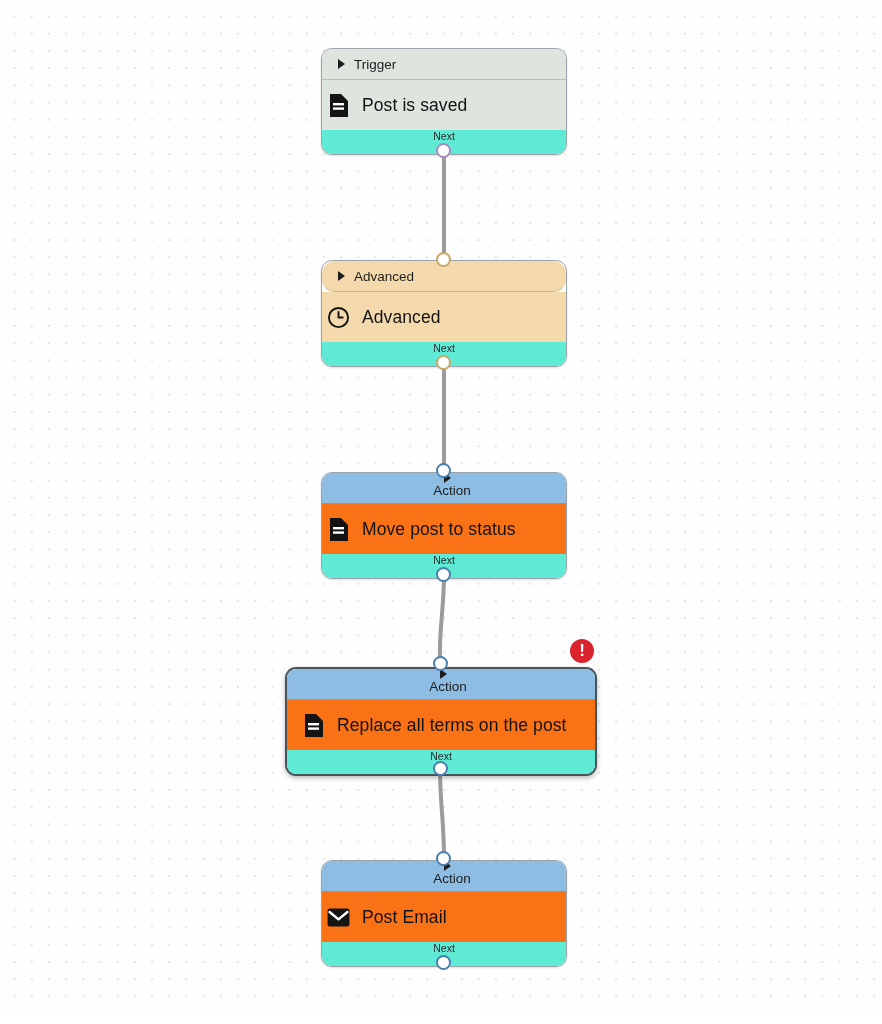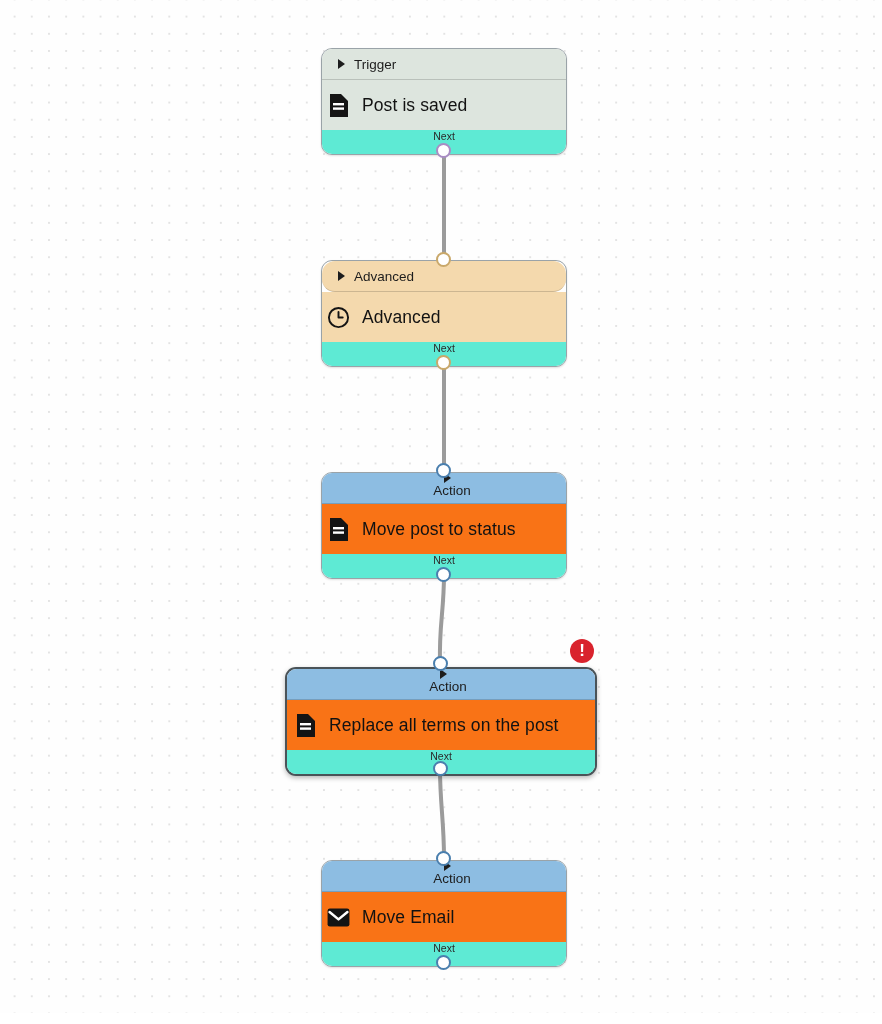--- a/index.html
+++ b/index.html
@@ -74,21 +74,21 @@
   }
 
   .node-body {
     height: 50px;
     display: flex;
     align-items: center;
     padding-left: 4px;
     box-sizing: border-box;
   }
   .node.selected .node-body {
-    padding-left: 6px;
+    padding-left: 14px;
   }
   .node-icon {
     width: 24px;
     height: 24px;
     flex: 0 0 auto;
     margin-right: 12px;
     display: flex;
     align-items: center;
     justify-content: center;
   }
@@ -263,21 +263,21 @@
       <span class="tri"></span>
       <span>Action</span>
     </div>
     <div class="node-body">
       <span class="node-icon">
         <svg width="23" height="19" viewBox="0 0 24 20">
           <rect x="0.5" y="0.5" width="23" height="19" rx="2.5" fill="#141414"></rect>
           <path d="M2.6 4.2 L12 12 L21.4 4.2" fill="none" stroke="#ffffff" stroke-width="2.6" stroke-linecap="round" stroke-linejoin="round"></path>
         </svg>
       </span>
-      <span class="node-title">Move Email</span>
+      <span class="node-title">Post Email</span>
     </div>
     <div class="node-foot">
       <span class="foot-label">Next</span>
     </div>
   </div>
   <div class="port port-blue" style="left:436px; top:851px;"></div>
   <div class="port port-blue" style="left:436px; top:955px;"></div>
 
 </div>
 

